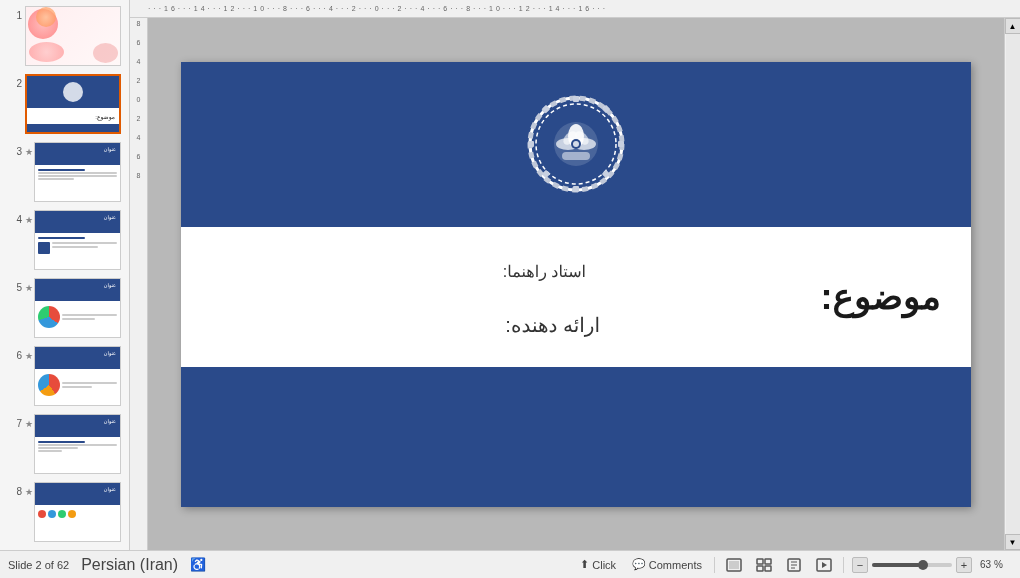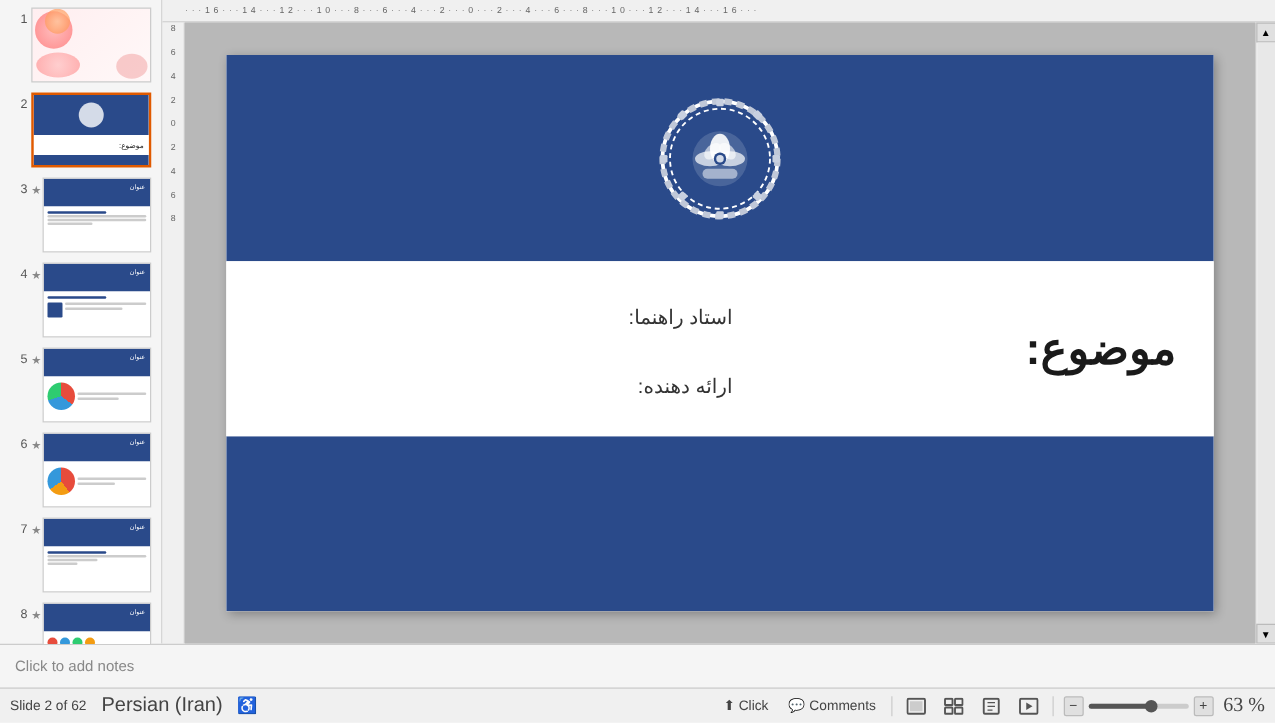--- a/index.html
+++ b/index.html
@@ -296,23 +296,23 @@
       right: 385px;
       top: 35px;
       font-size: 16px;
       color: #333;
       direction: rtl;
       font-family: Arial, sans-serif;
     }
 
     .slide-presenter-text {
       position: absolute;
-      right: 385px;
+      right: 371px;
       bottom: 30px;
-      font-size: 16px;
+      font-size: 20px;
       color: #333;
       direction: rtl;
       font-family: Arial, sans-serif;
     }
 
     .slide-bottom-band {
       background: #2a4a8a;
       width: 100%;
       height: 140px;
     }
@@ -693,23 +693,20 @@
           <div class="scroll-arrow">▲</div>
           <div class="scroll-track"></div>
           <div class="scroll-arrow">▼</div>
         </div>
 
       </div>
 
     </div>
   </div>
 
-  <div class="notes-area">
-    <span style="color:#888;font-size:12px;">Click to add notes</span>
-  </div>
 
   <div class="status-bar">
     <div class="status-left">
       <span style="font-size:11px;color:#444;">Slide 2 of 62</span>
       <span style="font-size:16px;color:#444;">Persian (Iran)</span>
       <div style="display:flex;align-items:center;gap:2px;">
         <span style="font-size:13px;">♿</span>
       </div>
     </div>
 
@@ -760,18 +757,18 @@
 
       <div class="zoom-slider">
         <div class="zoom-btn">−</div>
         <div class="zoom-bar">
           <div class="zoom-bar-fill"></div>
           <div class="zoom-indicator"></div>
         </div>
         <div class="zoom-btn">+</div>
       </div>
 
-      <span style="font-size:16px;color:#444;cursor:pointer;min-width:32px;text-align:right;font-family:Liberation Serif, serif;">63 %</span>
+      <span style="font-size:10px;color:#444;cursor:pointer;min-width:32px;text-align:left;">63 %</span>
 
     </div>
   </div>
 
 </div>
 
 </body></html>

